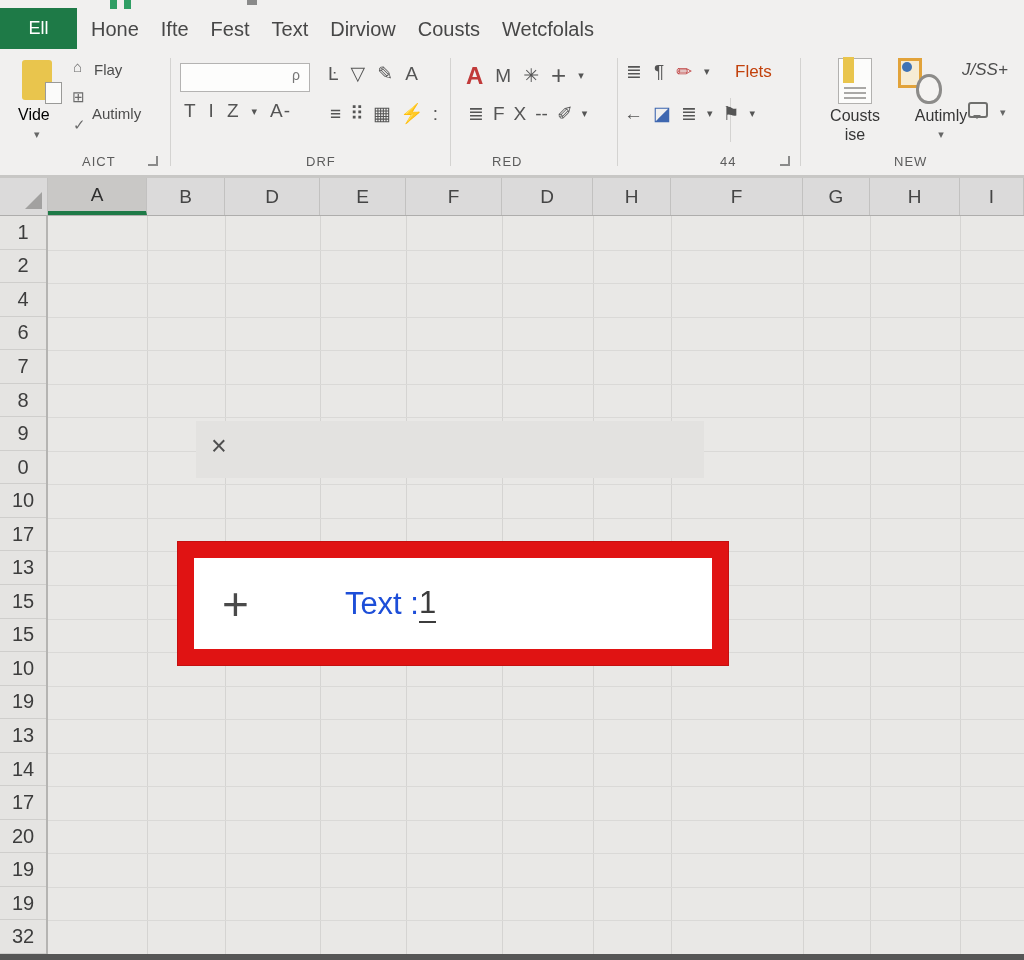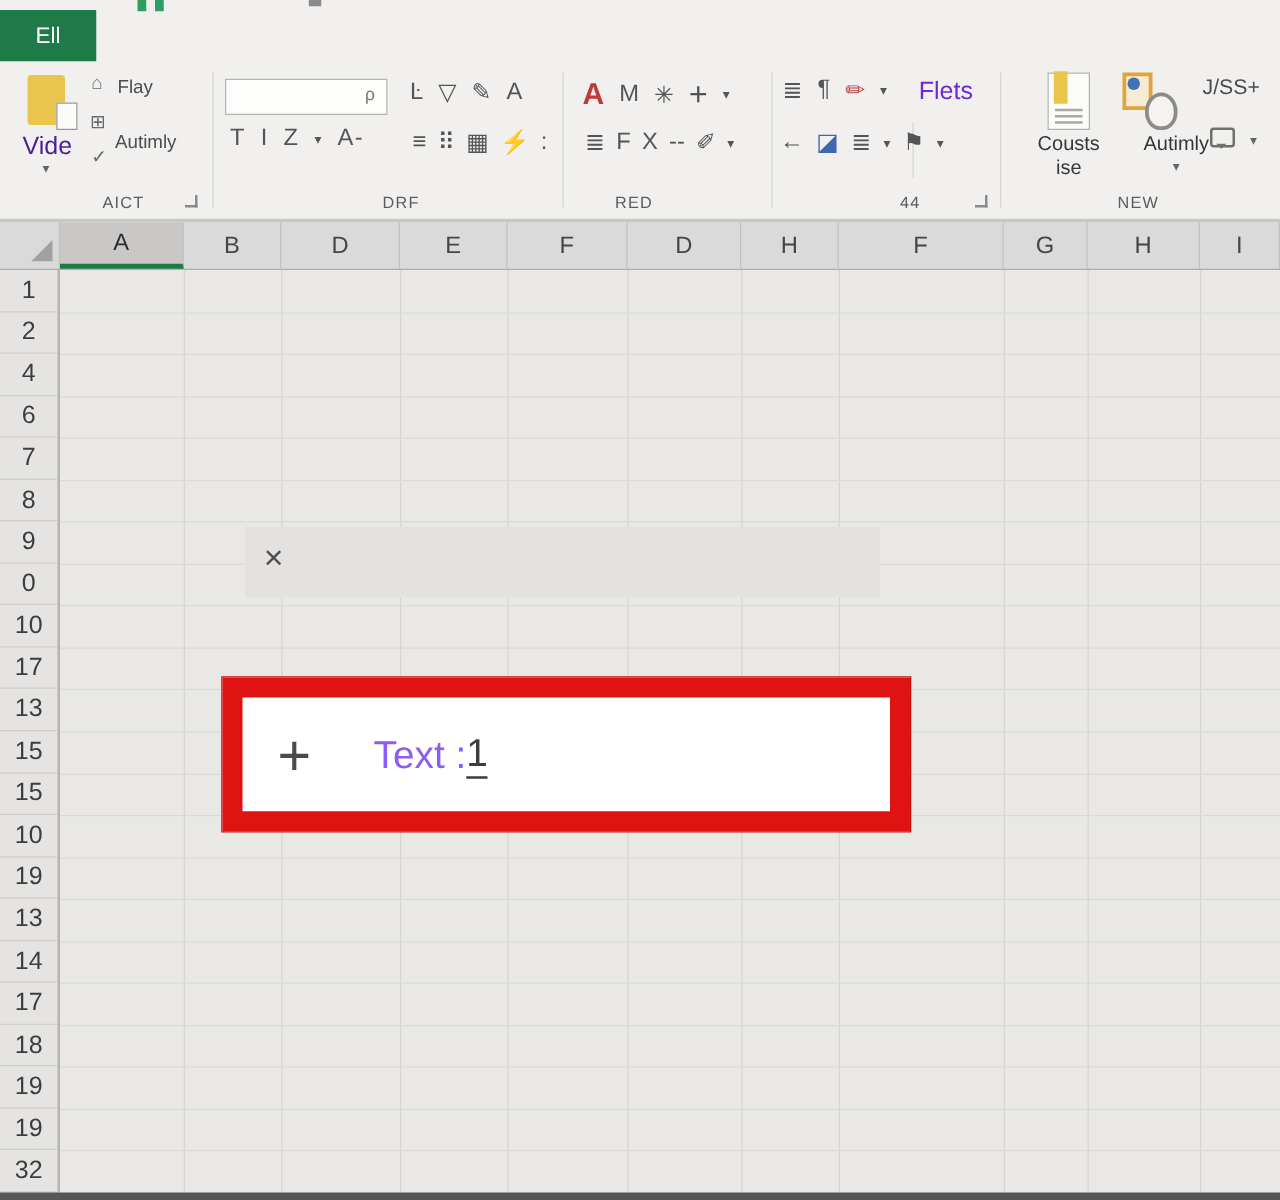--- a/index.html
+++ b/index.html
@@ -21,21 +21,21 @@
   .grplabel { font-size:13px; color:#5c5c5c; top:104px; letter-spacing:1px; }
   .launcher { width:10px; height:10px; border-right:2px solid #8a8a8a; border-bottom:2px solid #8a8a8a; top:106px; }
   .ric-row { display:flex; gap:12px; align-items:center; color:#555; font-size:19px; }
   .ric { cursor:default; }
   .dd { font-size:11px; color:#666; }
 
   
   #vide-icon { left:22px; top:10px; width:40px; height:44px; }
   #vide-icon .back { position:absolute; left:0; top:0; width:30px; height:40px; background:#e9c54d; border-radius:3px; }
   #vide-icon .page { position:absolute; right:0; bottom:0; width:17px; height:22px; background:#fbfbfa; border:1px solid #9a9a98; }
-  #vide-label { left:18px; top:56px; font-size:20px; color:#4c1d95; }
+  #vide-label { left:18px; top:56px; font-size:16px; color:#000000; }
   #vide-dd { left:34px; top:78px; }
   .minitem { font-size:15px; color:#4d4d4d; }
   .micon { font-size:15px; color:#6b6b6b; }
 
   
   #font-box { left:180px; top:13px; width:130px; height:29px; background:#fdfdfc; border:1px solid #b4b3b2;
               font-size:14px; color:#444; padding:2px 20px 2px 6px; }
   #font-search { left:292px; top:17px; font-size:14px; color:#777; }
   .fmt-row .ric:nth-child(4){ font-size:11px; }
   .fmt-row { letter-spacing:1px; }
@@ -52,21 +52,21 @@
 
   
   .bigbtn-label { font-size:16px; color:#363636; text-align:center; line-height:19px; }
   #decptow-icon { left:838px; top:8px; width:34px; height:46px; background:#fcfcfb; border:1px solid #b2b1af; }
   #decptow-icon .ribbon-y { position:absolute; left:4px; top:-2px; width:11px; height:26px; background:#e9c54d; }
   #decptow-icon .ln { position:absolute; left:5px; width:22px; height:2px; background:#a9a8a6; }
   #autimly-icon { left:898px; top:6px; width:44px; height:48px; }
   #autimly-icon .badge { position:absolute; left:0; top:2px; width:24px; height:30px; border:3px solid #e2a33a; background:#f6ecd4; }
   #autimly-icon .dot { position:absolute; left:4px; top:6px; width:10px; height:10px; border-radius:50%; background:#3f73b5; }
   #autimly-icon .lens { position:absolute; right:0; bottom:0; width:26px; height:30px; border:3px solid #8c8b89; border-radius:50% 50% 46% 46%; background:#f4f3f1; }
-  #jss-label { left:962px; top:10px; font-size:17px; color:#4c4c4c; }
+  #jss-label { left:962px; top:10px; font-size:17px; color:#4c4c4c;font-style:italic; }
   #cmt-icon { left:968px; top:52px; width:20px; height:16px; border:2px solid #6f6f6d; border-radius:3px; }
   #cmt-icon:after { content:""; position:absolute; left:3px; bottom:-7px; border:4px solid transparent; border-top-color:#6f6f6d; }
 
   
   #colheaders { left:0; top:178px; width:1024px; height:38px; display:flex; background:#dbdada; border-bottom:1px solid #aeadac; }
   #corner { width:48px; height:100%; border-right:1px solid #c2c1c0; position:relative; }
   #corner .tri { position:absolute; right:5px; bottom:6px; width:0; height:0;
                  border-left:17px solid transparent; border-bottom:17px solid #a2a1a0; }
   .colh { height:100%; border-right:1px solid #c2c1c0; display:flex; align-items:center; justify-content:center;
           font-size:19px; color:#454545; }
@@ -80,33 +80,42 @@
   .hline { position:absolute; left:0; right:0; height:1px; background:#dad9d7; }
 
   
   #panel { left:196px; top:421px; width:508px; height:57px; background:#e3e2e0; z-index:2; }
   #close-x { left:211px; top:431px; z-index:3; font-size:27px; color:#4f4f4f; font-weight:300; }
 
   
   #redbox { left:178px; top:542px; width:550px; height:123px; border:16px solid #e01313; background:#fff; z-index:4;
             box-shadow:0 0 0 1px #c41010; display:flex; align-items:center; }
   #plus-glyph { font-size:46px; font-weight:300; color:#4a4a4a; margin-left:28px; line-height:1; }
-  #textbox-label { font-size:31px; color:#8b5cf6; margin-left:50px; }
+  #textbox-label { font-size:31px; color:#1d4ed8; margin-left:96px; }
   #textbox-value { font-size:31px; color:#3c3c3c; border-bottom:2px solid #3c3c3c; }
 
   #bottombar { left:0; top:954px; width:1024px; height:6px; background:#565656; }
 </style>
 </head>
 <body>
 
 <div id="tabbar" class="abs">
   <div class="abs frag" style="left:110px;"></div>
   <div class="abs frag" style="left:124px;"></div>
   <div class="abs" style="left:247px;top:0;width:10px;height:5px;background:#8a8a8a;"></div>
   <div id="file-btn" class="abs">Ell</div>
+  <div id="ribbon-tabs" class="abs">
+      <div class="tab">Hone</div>
+      <div class="tab">Ifte</div>
+      <div class="tab">Fest</div>
+      <div class="tab">Text</div>
+      <div class="tab">Dirviow</div>
+      <div class="tab">Cousts</div>
+      <div class="tab">Wetcfolals</div>
+    </div>
 </div>
 
 <div id="ribbon" class="abs">
   <div class="vsep abs" style="left:170px"></div>
   <div class="vsep abs" style="left:450px"></div>
   <div class="vsep abs" style="left:617px"></div>
   <div class="vsep abs" style="left:730px;top:48px;height:44px"></div>
   <div class="vsep abs" style="left:800px"></div>
 
   <div id="vide-icon" class="abs">
@@ -163,21 +172,21 @@
       <span class="ric">▾</span>
     </div>
   <span class="abs grplabel" style="left:492px">RED</span>
 
   <div class="abs ric-row flets-row1" style="left:626px;top:10px">
       <span class="ric">≣</span>
       <span class="ric">¶</span>
       <span class="ric">✏</span>
       <span class="ric">▾</span>
     </div>
-  <span class="abs" style="left:735px;top:12px;font-size:20px;color:#6d28d9">Flets</span>
+  <span class="abs" style="left:735px;top:12px;font-size:17px;color:#c2410c">Flets</span>
   <div class="abs ric-row flets-row2" style="left:624px;top:52px;gap:10px">
       <span class="ric">←</span>
       <span class="ric">◪</span>
       <span class="ric">≣</span>
       <span class="ric">▾</span>
       <span class="ric">⚑</span>
       <span class="ric">▾</span>
     </div>
   <span class="abs grplabel" style="left:720px">44</span>
   <div class="abs launcher" style="left:780px"></div>
@@ -236,21 +245,21 @@
     <div class="rowh">10</div>
     <div class="rowh">17</div>
     <div class="rowh">13</div>
     <div class="rowh">15</div>
     <div class="rowh">15</div>
     <div class="rowh">10</div>
     <div class="rowh">19</div>
     <div class="rowh">13</div>
     <div class="rowh">14</div>
     <div class="rowh">17</div>
-    <div class="rowh">18</div>
+    <div class="rowh">20</div>
     <div class="rowh">19</div>
     <div class="rowh">19</div>
     <div class="rowh">32</div>
   </div>
 
 <div id="cells" class="abs">
     <div class="vline" style="left: 99px;"></div>
     <div class="vline" style="left: 177px;"></div>
     <div class="vline" style="left: 272px;"></div>
     <div class="vline" style="left: 358px;"></div>

